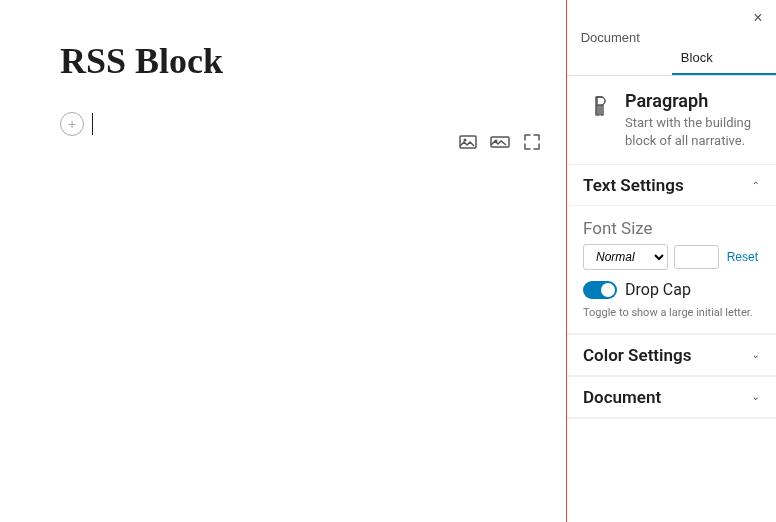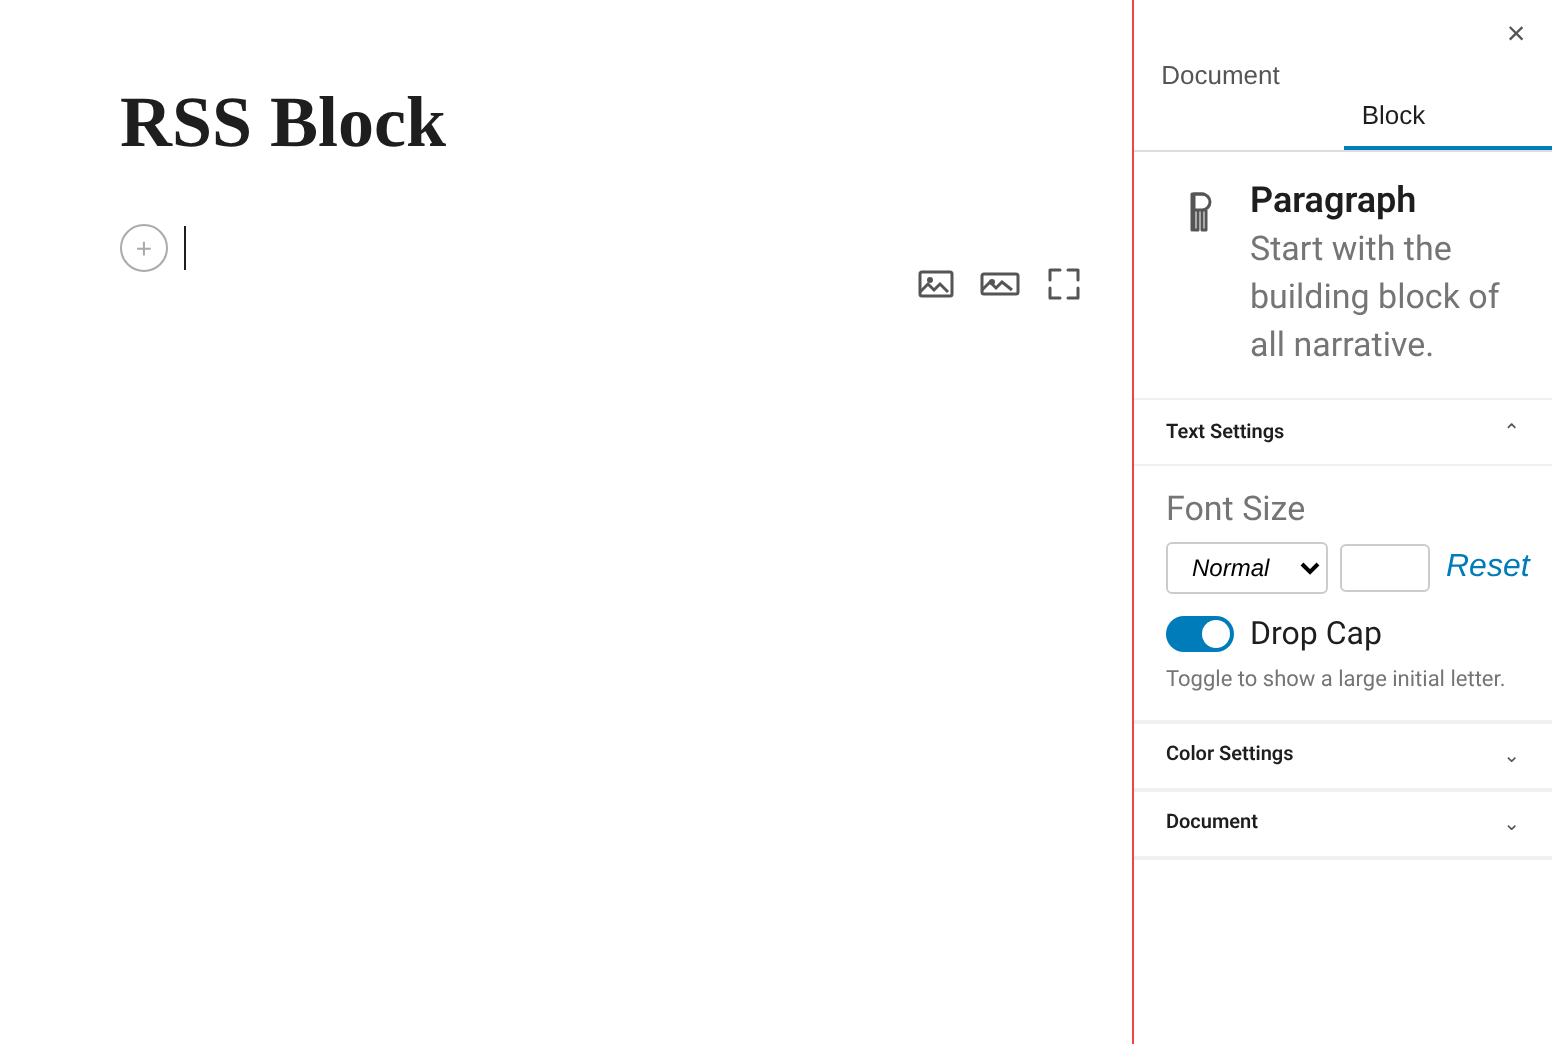--- a/index.html
+++ b/index.html
@@ -166,37 +166,37 @@
     }
 
     .block-name {
       font-size: 18px;
       font-weight: 600;
       color: #1e1e1e;
       margin-bottom: 3px;
     }
 
     .block-description {
-      font-size: 17px;
+      font-size: 13px;
       color: #757575;
       line-height: 1.4;
     }
 
     
     .section-header {
       display: flex;
       align-items: center;
       justify-content: space-between;
       padding: 10px 16px;
       cursor: pointer;
       border-bottom: 1px solid #f0f0f0;
     }
 
     .section-title {
-      font-size: 10px;
+      font-size: 17px;
       font-weight: 600;
       color: #1e1e1e;
       text-transform: none;
     }
 
     .chevron {
       font-size: 10px;
       color: #555;
     }
 
@@ -236,25 +236,24 @@
       padding: 4px 4px;
       border: 1px solid #ccc;
       border-radius: 3px;
       font-size: 12px;
       text-align: center;
     }
 
     .reset-btn {
       background: transparent;
       border: none;
-      font-size: 16px;
+      font-size: 12px;
       color: #007cba;
       cursor: pointer;
       padding: 2px;
-      font-style: italic;
     }
 
     .drop-cap-row {
       display: flex;
       align-items: center;
       gap: 8px;
       margin-bottom: 6px;
     }
 
     .toggle {

